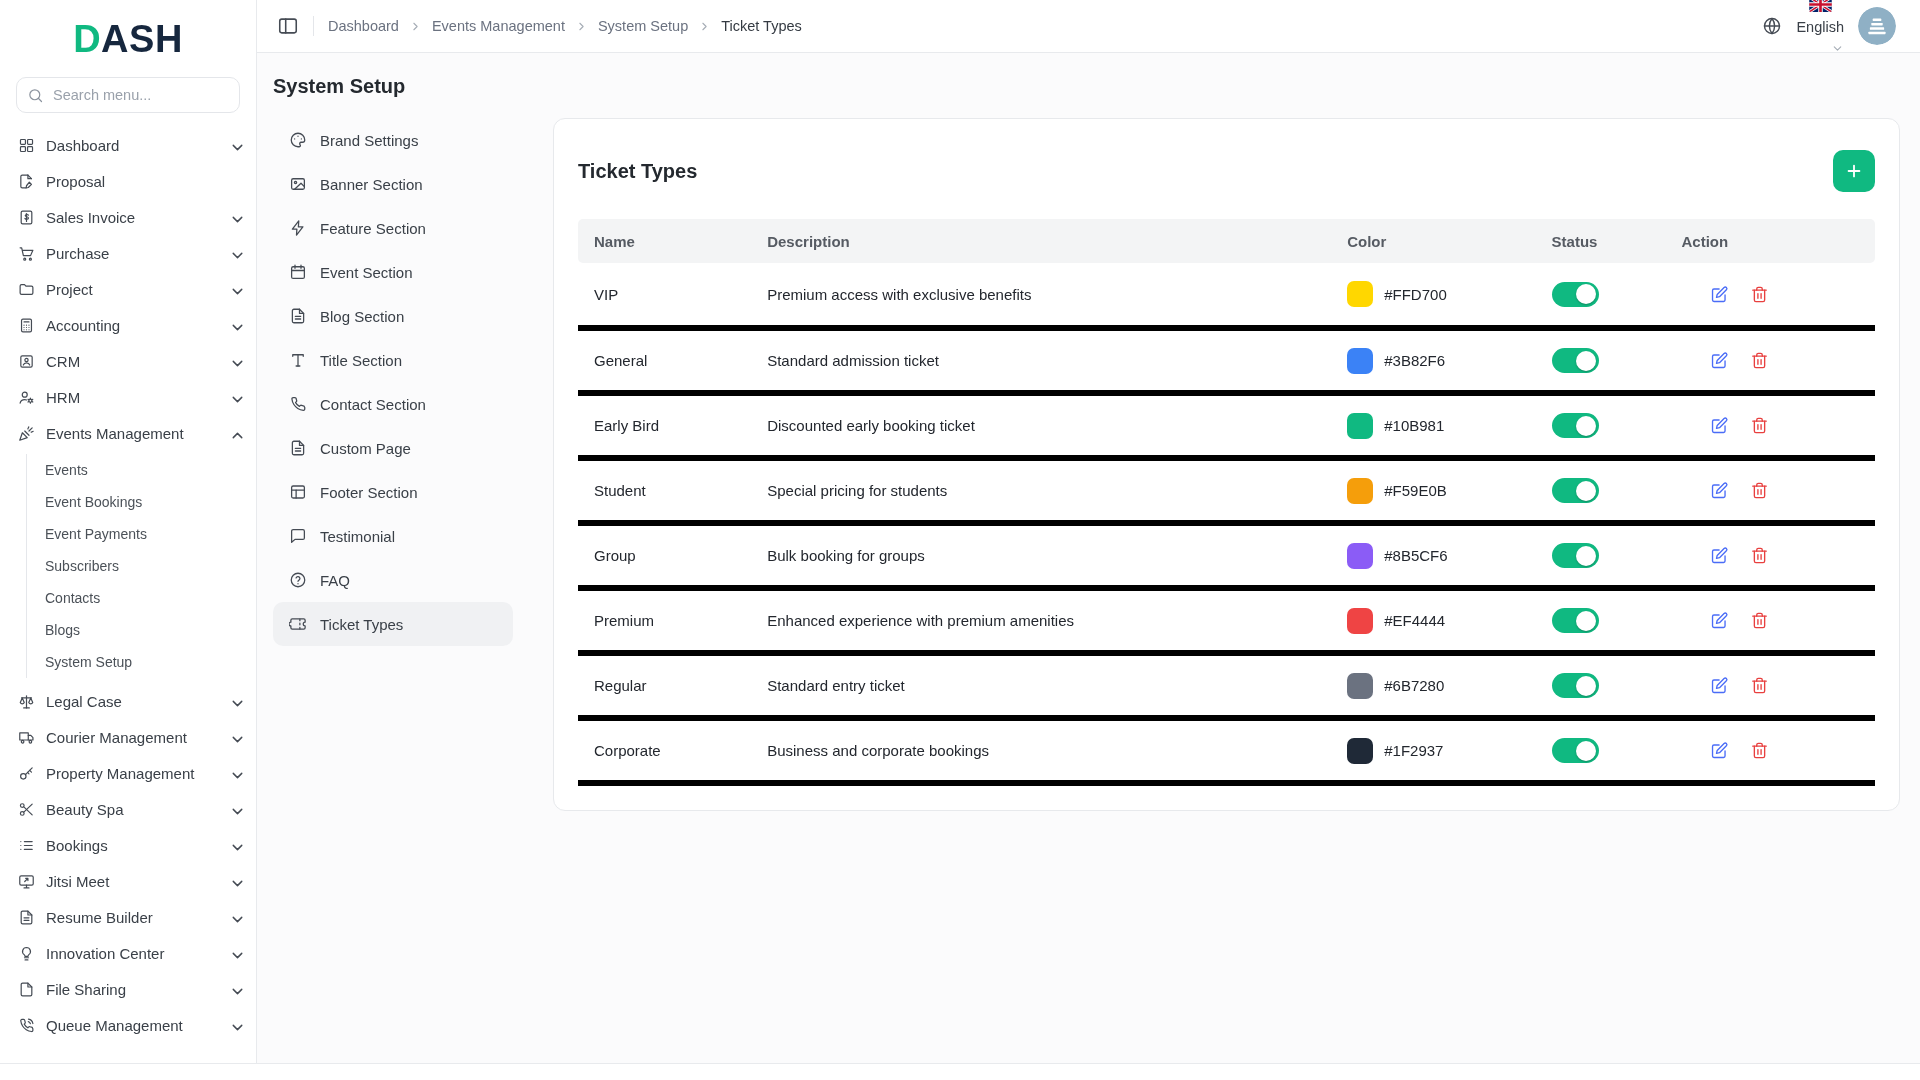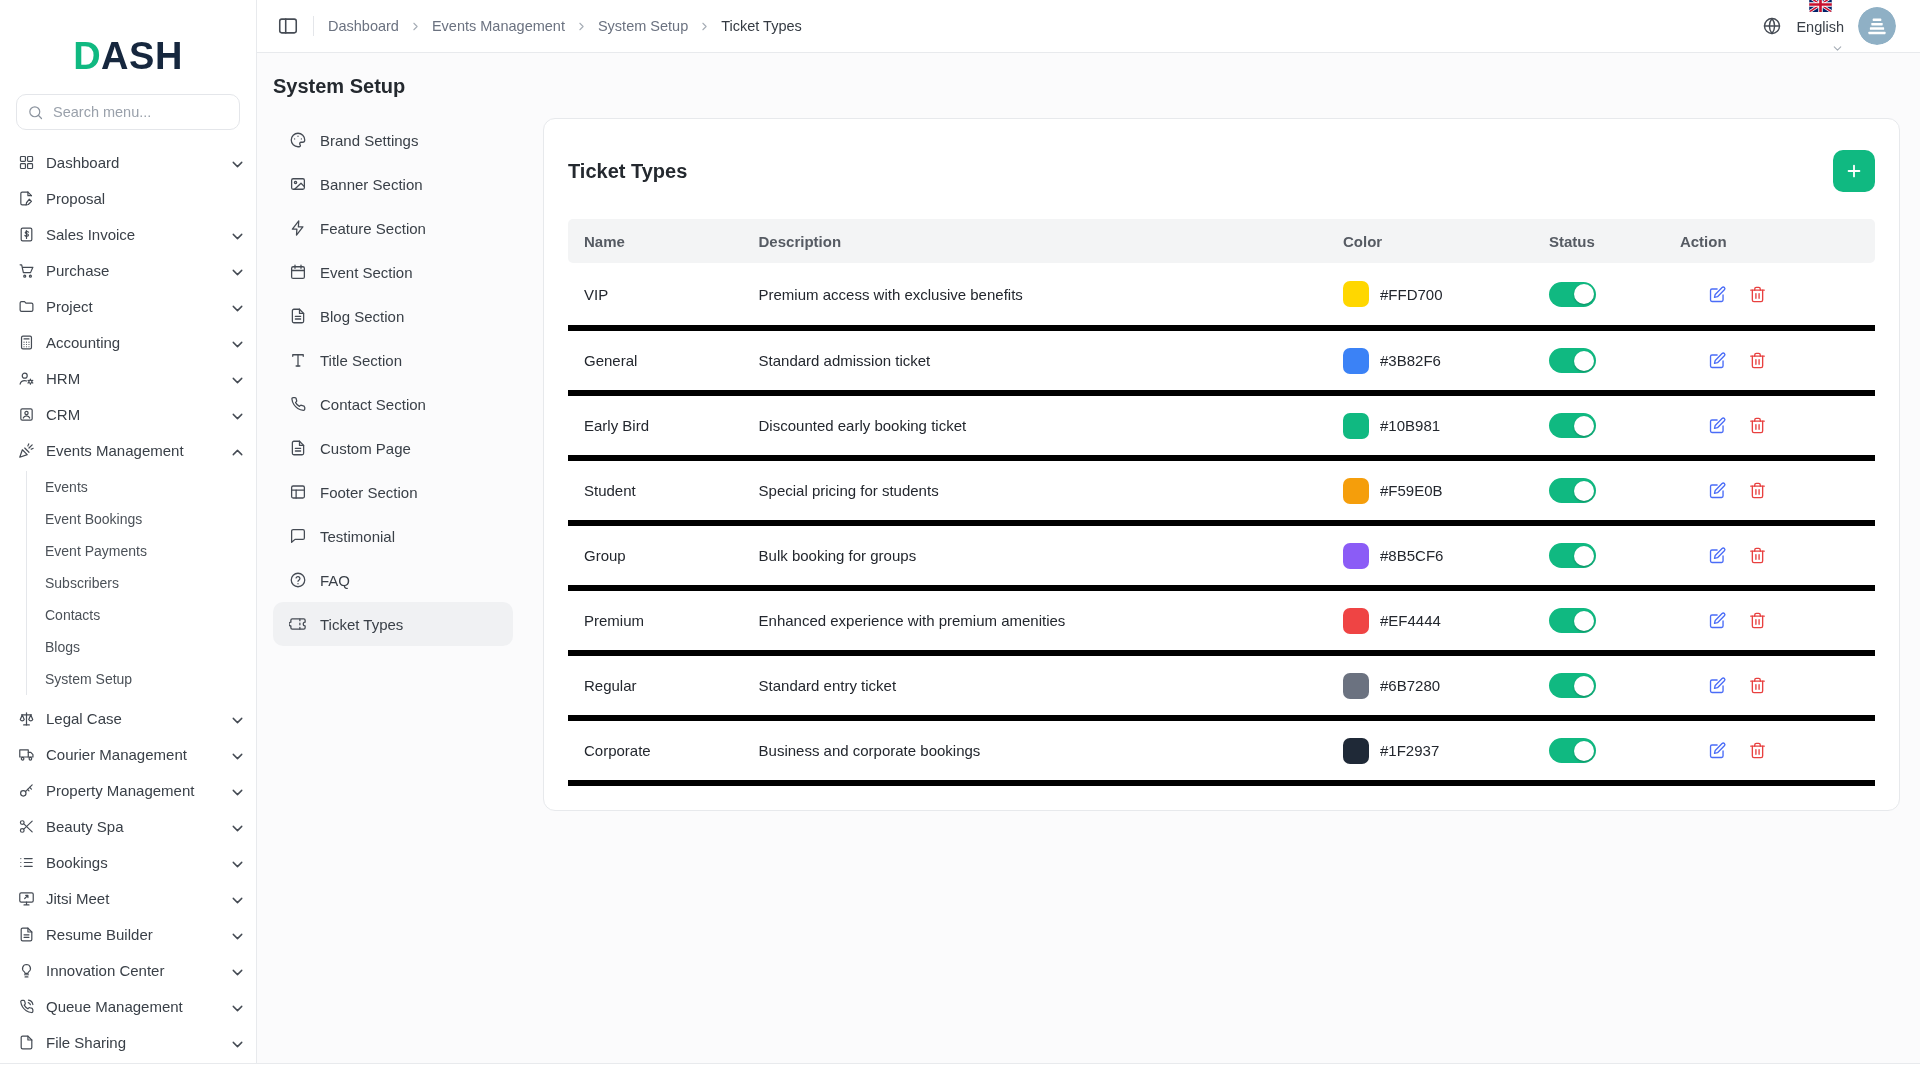--- a/index.html
+++ b/index.html
@@ -1,21 +1,21 @@
 <!DOCTYPE html>
 <html style="--accent: #10B981; --toggle-on: #10B981; --edit: #4A6CF7; --del: #E8403F;"><head>
 <meta charset="utf-8">
 <style>
   html,body{margin:0;padding:0;}
   body{width:1920px;height:1080px;background:#fff;font-family:"Liberation Sans",sans-serif;color:#272c34;overflow:hidden;}
   .app{display:flex;flex-direction:column;width:1920px;height:1080px;}
   .body-row{display:flex;height:1063px;flex:0 0 1063px;border-bottom:1px solid #e8eaed;}
 
   
-  .sidebar{width:257px;flex:0 0 257px;box-sizing:border-box;border-right:1px solid #e8eaed;background:#fff;padding-top:31px;overflow:hidden;}
+  .sidebar{width:257px;flex:0 0 257px;box-sizing:border-box;border-right:1px solid #e8eaed;background:#fff;padding-top:14px;overflow:hidden;}
   .logo{text-align:center;font-size:38px;font-weight:800;letter-spacing:.5px;color:#16273e;margin:4px 0 16px;}
   .logo .d{color:#10b981;}
   .search-wrap{margin:0 16px 14px;position:relative;}
   .search-input{width:100%;box-sizing:border-box;height:36px;border:1px solid #e4e6ea;border-radius:10px;padding:0 12px 0 36px;font-size:14.5px;color:#3a4048;outline:none;background:#fff;}
   .search-input::placeholder{color:#9aa1ab;}
   .search-ic{position:absolute;left:11px;top:9.5px;width:17px;height:17px;color:#8b939e;}
   .menu{margin-top:11px;}
   .mi{display:flex;align-items:center;height:36px;padding:0 14px 0 18px;cursor:pointer;}
   .mi .ic{width:17px;height:17px;flex:0 0 17px;color:#454b54;}
   .mi .lbl{margin-left:11px;font-size:15px;color:#3a4048;white-space:nowrap;}
@@ -34,21 +34,21 @@
   .bc .sep{width:13px;height:13px;color:#a6adb6;}
   .top-right{margin-left:auto;display:flex;align-items:center;gap:14px;}
   .globe{width:20px;height:20px;color:#454b54;cursor:pointer;}
   .lang{display:flex;align-items:center;gap:7px;cursor:pointer;flex-direction:column;}
   .flag{width:23px;height:15px;border-radius:2px;display:block;}
   .lang-lbl{font-size:14.5px;color:#3a4048;}
   .avatar{width:38px;height:38px;border-radius:50%;display:block;cursor:pointer;}
 
   .content{padding:14px 20px 0 16px;}
   .page-title{font-size:20px;font-weight:700;color:#24292f;margin:8px 0 20px;}
-  .cols{display:flex;gap:30px;}
+  .cols{display:flex;gap:40px;}
   .setup-menu{width:240px;flex:0 0 240px;}
   .sm-item{display:flex;align-items:center;gap:13px;height:44px;padding:0 16px;border-radius:10px;font-size:15px;color:#3a4048;cursor:pointer;box-sizing:border-box;}
   .sm-item .ic{width:18px;height:18px;flex:0 0 18px;color:#454b54;}
   .sm-item.active{background:#f0f1f3;}
 
   .card{flex:1;background:#fff;border:1px solid #e7e9ec;border-radius:12px;padding:24px;box-sizing:border-box;align-self:flex-start;}
   .card-head{display:flex;align-items:center;justify-content:space-between;margin-bottom:20px;}
   .card-title{font-size:20px;font-weight:700;color:#24292f;}
   .add-btn{width:42px;height:42px;border-radius:10px;background:var(--accent,#10b981);color:#fff;display:flex;align-items:center;justify-content:center;border:none;cursor:pointer;}
   .add-btn .ic{width:20px;height:20px;}
@@ -156,39 +156,39 @@
             </svg>
             <span class="lbl">Accounting</span>
             <span class="chev">
               <svg class="ic " viewBox="0 0 24 24" fill="none" stroke="currentColor" stroke-width="2" stroke-linecap="round" stroke-linejoin="round">
                 <path d="m6 9 6 6 6-6"></path>
               </svg>
             </span>
           </div>
           <div class="mi">
             <svg class="ic " viewBox="0 0 24 24" fill="none" stroke="currentColor" stroke-width="1.7" stroke-linecap="round" stroke-linejoin="round">
+              <rect x="4" y="4" width="16" height="16" rx="2"></rect>
+              <circle cx="12" cy="10" r="2.3"></circle>
+              <path d="M7.5 17c.6-2 2.2-3 4.5-3s3.9 1 4.5 3"></path>
+            </svg>
+            <span class="lbl">CRM</span>
+            <span class="chev">
+              <svg class="ic " viewBox="0 0 24 24" fill="none" stroke="currentColor" stroke-width="2" stroke-linecap="round" stroke-linejoin="round">
+                <path d="m6 9 6 6 6-6"></path>
+              </svg>
+            </span>
+          </div>
+          <div class="mi">
+            <svg class="ic " viewBox="0 0 24 24" fill="none" stroke="currentColor" stroke-width="1.7" stroke-linecap="round" stroke-linejoin="round">
               <circle cx="9.5" cy="8" r="3.5"></circle>
               <path d="M3 20c.6-3.2 3-5 6.5-5 1 0 1.9.15 2.7.45"></path>
               <circle cx="17.5" cy="16.5" r="2.2"></circle>
               <path d="M17.5 12.9v1.4M17.5 18.7v1.4M20.9 14.6l-1.2.7M15.3 17.7l-1.2.7M14.1 14.6l1.2.7M19.7 17.7l1.2.7"></path>
             </svg>
             <span class="lbl">HRM</span>
-            <span class="chev">
-              <svg class="ic " viewBox="0 0 24 24" fill="none" stroke="currentColor" stroke-width="2" stroke-linecap="round" stroke-linejoin="round">
-                <path d="m6 9 6 6 6-6"></path>
-              </svg>
-            </span>
-          </div>
-          <div class="mi">
-            <svg class="ic " viewBox="0 0 24 24" fill="none" stroke="currentColor" stroke-width="1.7" stroke-linecap="round" stroke-linejoin="round">
-              <rect x="4" y="4" width="16" height="16" rx="2"></rect>
-              <circle cx="12" cy="10" r="2.3"></circle>
-              <path d="M7.5 17c.6-2 2.2-3 4.5-3s3.9 1 4.5 3"></path>
-            </svg>
-            <span class="lbl">CRM</span>
             <span class="chev">
               <svg class="ic " viewBox="0 0 24 24" fill="none" stroke="currentColor" stroke-width="2" stroke-linecap="round" stroke-linejoin="round">
                 <path d="m6 9 6 6 6-6"></path>
               </svg>
             </span>
           </div>
           <div class="mi">
             <svg class="ic " viewBox="0 0 24 24" fill="none" stroke="currentColor" stroke-width="1.7" stroke-linecap="round" stroke-linejoin="round">
               <path d="M6.2 11 2.5 21.5 13 17.8z"></path>
               <path d="M9.5 8.5 15.5 14.5"></path>
@@ -314,37 +314,37 @@
             </svg>
             <span class="lbl">Innovation Center</span>
             <span class="chev">
               <svg class="ic " viewBox="0 0 24 24" fill="none" stroke="currentColor" stroke-width="2" stroke-linecap="round" stroke-linejoin="round">
                 <path d="m6 9 6 6 6-6"></path>
               </svg>
             </span>
           </div>
           <div class="mi">
             <svg class="ic " viewBox="0 0 24 24" fill="none" stroke="currentColor" stroke-width="1.7" stroke-linecap="round" stroke-linejoin="round">
+              <path d="M14 3H6.5a2 2 0 0 0-2 2v14a2 2 0 0 0 2 2h11a2 2 0 0 0 2-2V8.5z"></path>
+              <path d="M14 3v5.5h5.5"></path>
+            </svg>
+            <span class="lbl">File Sharing</span>
+            <span class="chev">
+              <svg class="ic " viewBox="0 0 24 24" fill="none" stroke="currentColor" stroke-width="2" stroke-linecap="round" stroke-linejoin="round">
+                <path d="m6 9 6 6 6-6"></path>
+              </svg>
+            </span>
+          </div>
+          <div class="mi">
+            <svg class="ic " viewBox="0 0 24 24" fill="none" stroke="currentColor" stroke-width="1.7" stroke-linecap="round" stroke-linejoin="round">
               <path d="M21 16.5v2.3a1.7 1.7 0 0 1-1.9 1.7 17 17 0 0 1-7.4-2.6 16.8 16.8 0 0 1-5.2-5.2A17 17 0 0 1 3.9 5.3 1.7 1.7 0 0 1 5.6 3.4h2.3a1.7 1.7 0 0 1 1.7 1.5c.1.8.3 1.6.6 2.4a1.7 1.7 0 0 1-.4 1.8l-1 1a13.6 13.6 0 0 0 5.1 5.1l1-1a1.7 1.7 0 0 1 1.8-.4c.8.3 1.6.5 2.4.6a1.7 1.7 0 0 1 1.5 1.7z"></path>
               <path d="M14.5 6.5a4.2 4.2 0 0 1 3 3"></path>
               <path d="M14.8 3a7.6 7.6 0 0 1 6.2 6.2"></path>
             </svg>
             <span class="lbl">Queue Management</span>
-            <span class="chev">
-              <svg class="ic " viewBox="0 0 24 24" fill="none" stroke="currentColor" stroke-width="2" stroke-linecap="round" stroke-linejoin="round">
-                <path d="m6 9 6 6 6-6"></path>
-              </svg>
-            </span>
-          </div>
-          <div class="mi">
-            <svg class="ic " viewBox="0 0 24 24" fill="none" stroke="currentColor" stroke-width="1.7" stroke-linecap="round" stroke-linejoin="round">
-              <path d="M14 3H6.5a2 2 0 0 0-2 2v14a2 2 0 0 0 2 2h11a2 2 0 0 0 2-2V8.5z"></path>
-              <path d="M14 3v5.5h5.5"></path>
-            </svg>
-            <span class="lbl">File Sharing</span>
             <span class="chev">
               <svg class="ic " viewBox="0 0 24 24" fill="none" stroke="currentColor" stroke-width="2" stroke-linecap="round" stroke-linejoin="round">
                 <path d="m6 9 6 6 6-6"></path>
               </svg>
             </span>
           </div>
         </nav>
     </aside>
 
     <div class="main">

